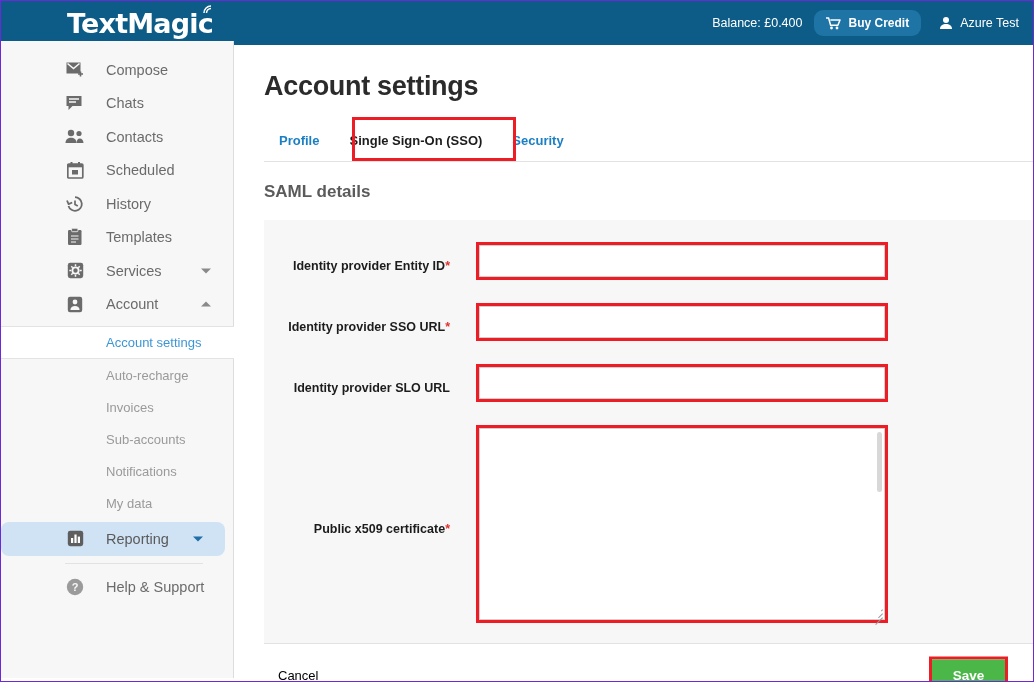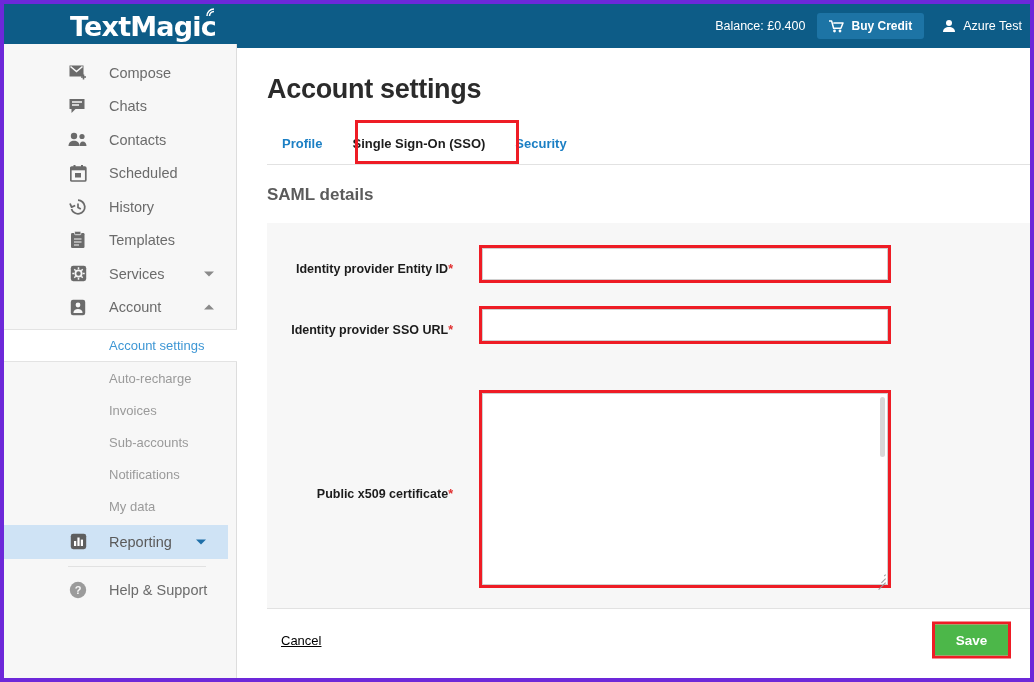--- a/index.html
+++ b/index.html
@@ -6,21 +6,21 @@
   body{
     width:1034px;height:682px;
     background:#ffffff;
     font-family:"Liberation Sans","DejaVu Sans",sans-serif;
     overflow:hidden;
     color:#333;
   }
   .page{
     position:relative;width:1034px;height:682px;
     box-sizing:border-box;
-    border:4px solid #6d28d9;
+    border:1px solid #6d28d9;
     overflow:hidden;
     background:#fff;
   }
 
   
   .topbar{
     position:absolute;left:0;top:0;width:1032px;height:44px;
     background:#0d5c87;
     display:flex;align-items:center;
   }
@@ -35,21 +35,21 @@
   }
   .logo .wave{
     position:absolute;right:-3px;top:-5px;width:14px;height:12px;
   }
   .topright{
     margin-left:auto;display:flex;align-items:center;margin-right:14px;
   }
   .balance{color:#ffffff;font-size:12.5px;margin-right:12px;}
   .buycredit{
     background:#1d74a5;
-    border-radius:3px;
+    border-radius:9px;
     height:26px;
     display:flex;align-items:center;
     padding:0 12px;
     color:#fff;font-size:12px;font-weight:bold;
     cursor:pointer;
   }
   .buycredit .cart{margin-right:7px;display:flex;}
   .user{
     display:flex;margin-left:18px;color:#fff;font-size:12.5px;
     cursor:pointer;
@@ -101,21 +101,21 @@
     color:#3d96d4;
     margin-right:-1px;
     border-top:1px solid #e3e3e3;
     border-bottom:1px solid #e3e3e3;
     height:33px;
   }
   .navitem.hl{
     background:#cfe3f5;
     color:#5a5a5a;
     margin-right:8px;
-    border-radius:0;
+    border-radius:8px;
   }
   .navsep{
     height:1px;background:#e2e2e2;margin:7px 30px 7px 64px;
   }
 
   
   .main{
     position:absolute;left:234px;top:44px;width:798px;height:637px;
     background:#ffffff;
     box-sizing:border-box;
@@ -467,20 +467,30 @@
         </div>
         <div class="fctl">
           <div class="inp">
             <div class="inner"></div>
           </div>
         </div>
       </div>
 
       <div style="height:23px"></div>
 
+      <div class="frow">
+        <div class="flabel">
+          <span>Identity provider SLO URL</span>
+        </div>
+        <div class="fctl">
+          <div class="inp">
+            <div class="inner"></div>
+          </div>
+        </div>
+      </div>
 
       <div style="height:23px"></div>
 
       <div class="frow">
         <div class="flabel">
           <span>Public x509 certificate</span><span class="req">*</span>
         </div>
         <div class="fctl">
           <div class="ta">
             <div class="inner"></div>

